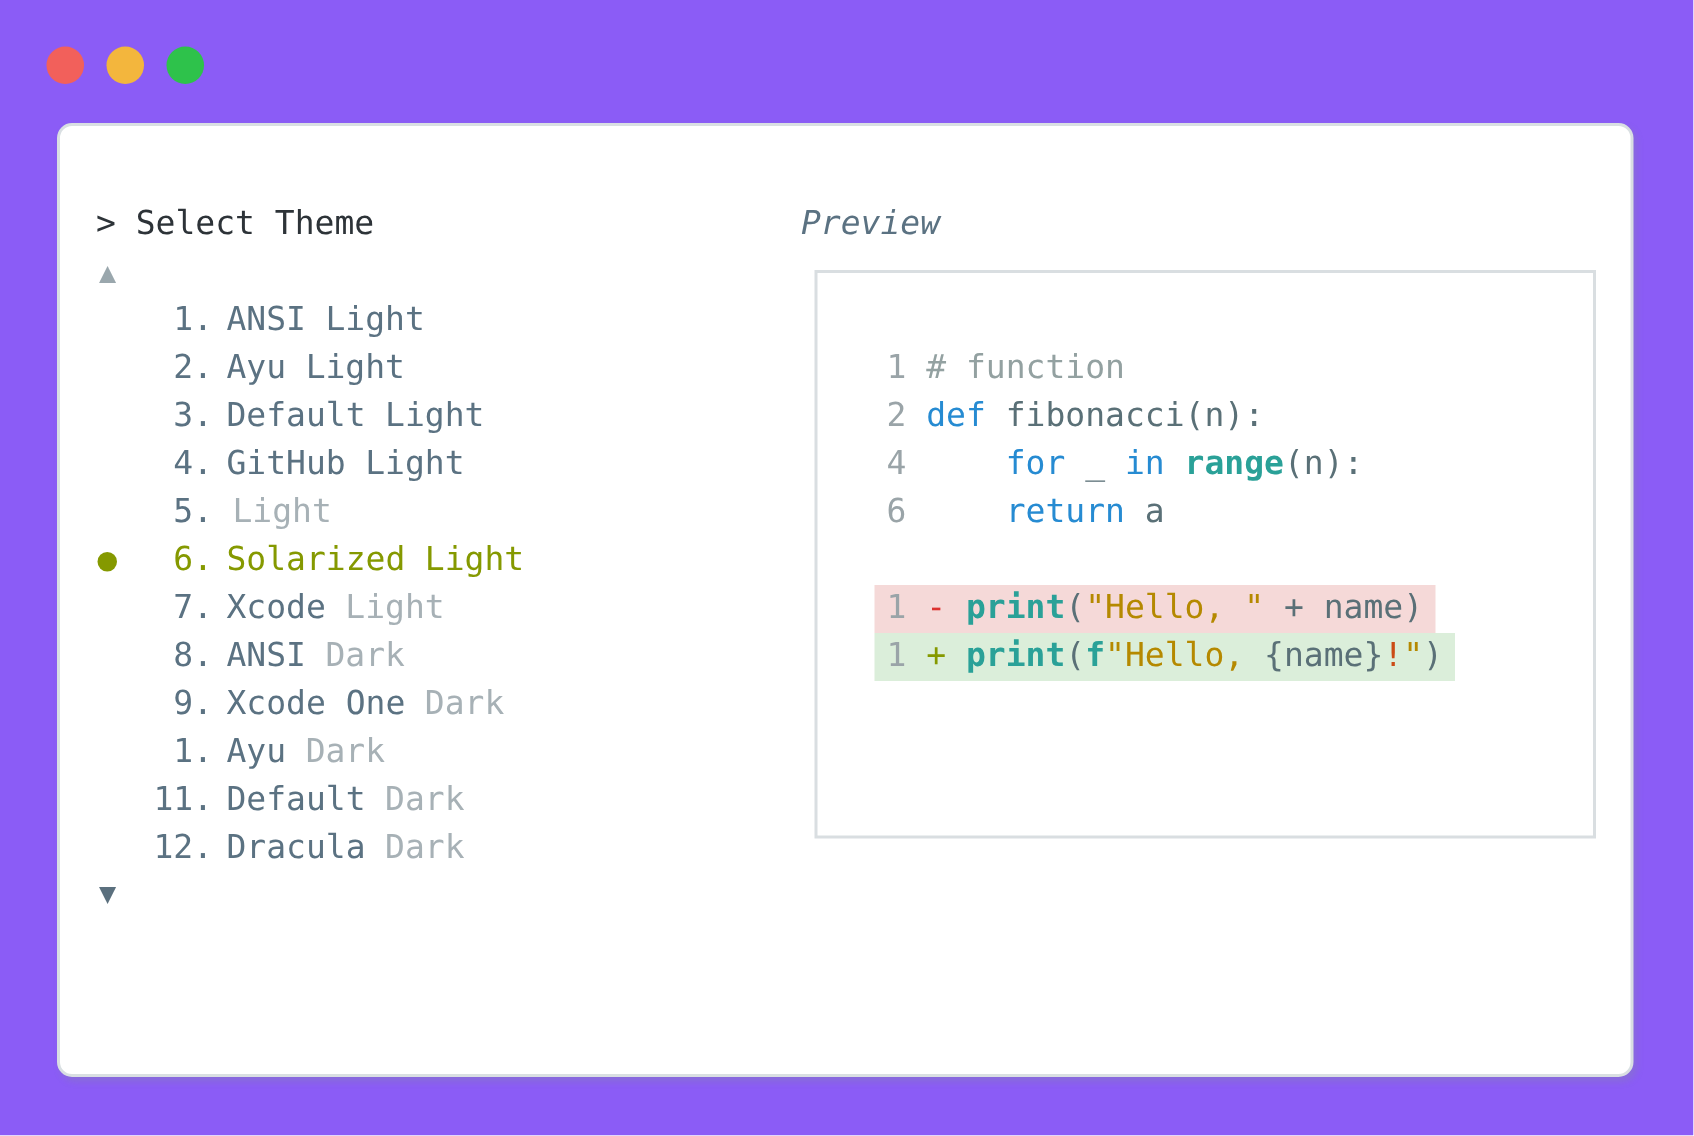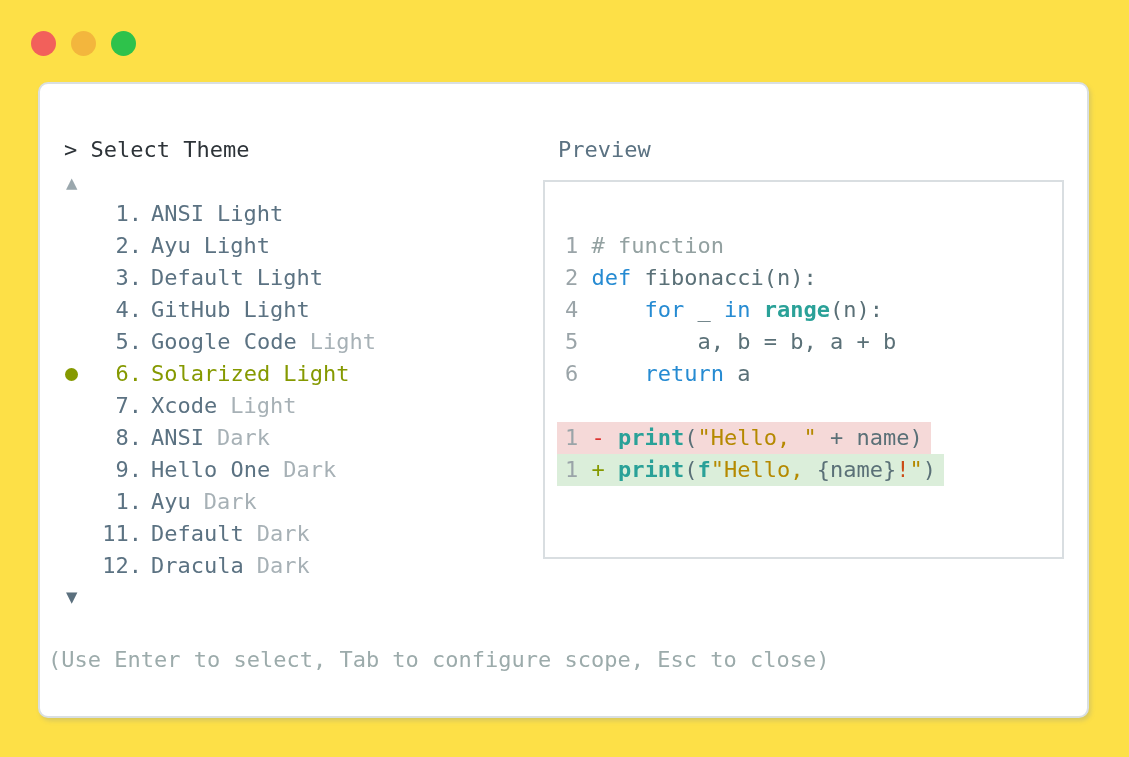--- a/index.html
+++ b/index.html
@@ -1,34 +1,34 @@
 <!DOCTYPE html>
 <html style="--accent: #859900; --kw: #268bd2; --fn: #2aa198; --str: #b58900; --minus: #dc322f; --excl: #cb4b16; --bg-removed: #f5d9d8; --bg-added: #dbeeda; --tl-red: #f2605b; --tl-yellow: #f3b63d; --tl-green: #2ec24b;"><head>
 <meta charset="utf-8">
 <style>
   html,body{margin:0;padding:0;background:#ffffff;}
-  .stage{position:relative;width:1129px;height:757px;background:#fde047;overflow:hidden;
+  .stage{position:relative;width:1129px;height:757px;background:#8b5cf6;overflow:hidden;
          font-family:"DejaVu Sans Mono", "Liberation Mono", monospace;}
 
   
   .traffic{position:absolute;top:31px;left:31px;display:flex;gap:15px;}
   .tl{width:25px;height:25px;border-radius:50%;}
   .tl.red{background:var(--tl-red,#f2605b);}
   .tl.yellow{background:var(--tl-yellow,#f3b63d);}
   .tl.green{background:var(--tl-green,#2ec24b);}
 
   
   .panel{position:absolute;left:38px;top:82px;width:1051px;height:636px;box-sizing:border-box;
          border:2px solid #d9dfe2;border-radius:10px;background:#ffffff;
          box-shadow:2px 3px 4px rgba(130,142,152,0.28);}
 
   .mono{font-size:22px;line-height:32px;white-space:pre;}
 
   .header-prompt{position:absolute;left:24px;top:50px;height:32px;color:#2d3338;}
-  .preview-label{position:absolute;left:518px;top:50px;height:32px;color:#5b7282;}
+  .preview-label{position:absolute;left:494px;top:50px;height:32px;color:#5b7282;font-style:italic;}
 
   .scroll-arrow{position:absolute;left:26px;font-size:19px;line-height:32px;}
   .arrow-up{top:82px;color:#9aa7ad;}
   .arrow-down{top:496px;color:#5b707e;}
 
   
   .theme-list{position:absolute;left:0;top:114px;width:500px;}
   .theme-row{display:flex;align-items:center;height:32px;padding-left:24px;
              font-size:22px;line-height:32px;cursor:default;}
   .theme-row .marker{width:38px;display:flex;align-items:center;}
@@ -37,21 +37,21 @@
   .theme-row .tvariant{margin-left:13px;color:#5b7282;white-space:pre;}
   .theme-row.dim .tvariant{color:#a7b1b6;}
   .theme-row.selected .num,
   .theme-row.selected .tname,
   .theme-row.selected .tvariant{color:var(--accent,#859900);}
   .theme-row.selected .marker::before{content:"";display:block;width:13px;height:13px;
      border-radius:50%;background:var(--accent,#859900);margin-left:1px;}
 
   
   .preview-box{position:absolute;left:503px;top:96px;width:521px;height:379px;box-sizing:border-box;
-               border:2px solid #d9dee1;background:#ffffff;}
+               border:2px solid #d9dee1;background:#ffffff;padding-left:26px;}
   .preview-code{padding:48px 0 0 20px;}
   .code-line{height:32px;font-size:22px;line-height:32px;white-space:pre;}
   .code-line.removed{background:var(--bg-removed,#f5d9d8);width:fit-content;padding:0 8px;margin-left:-8px;}
   .code-line.added{background:var(--bg-added,#dbeeda);width:fit-content;padding:0 8px;margin-left:-8px;}
 
   .tok-ln{color:#9aa4a8;}
   .tok-comment{color:#93a1a1;}
   .tok-plain{color:#5a7077;margin-top:18px;}
   .tok-kw{color:var(--kw,#268bd2);}
   .tok-fn{color:var(--fn,#2aa198);font-weight:bold;}
@@ -103,21 +103,20 @@
       </div>
       <div class="theme-row normal">
         <span class="marker"></span>
         <span class="num">4.</span>
         <span class="tname">GitHub</span>
         <span class="tvariant">Light</span>
       </div>
       <div class="theme-row dim">
         <span class="marker"></span>
         <span class="num">5.</span>
-        <span class="tname">Google Code</span>
         <span class="tvariant">Light</span>
       </div>
       <div class="theme-row selected">
         <span class="marker"></span>
         <span class="num">6.</span>
         <span class="tname">Solarized</span>
         <span class="tvariant">Light</span>
       </div>
       <div class="theme-row dim">
         <span class="marker"></span>
@@ -127,21 +126,21 @@
       </div>
       <div class="theme-row dim">
         <span class="marker"></span>
         <span class="num">8.</span>
         <span class="tname">ANSI</span>
         <span class="tvariant">Dark</span>
       </div>
       <div class="theme-row dim">
         <span class="marker"></span>
         <span class="num">9.</span>
-        <span class="tname">Hello One</span>
+        <span class="tname">Xcode One</span>
         <span class="tvariant">Dark</span>
       </div>
       <div class="theme-row dim">
         <span class="marker"></span>
         <span class="num">1.</span>
         <span class="tname">Ayu</span>
         <span class="tvariant">Dark</span>
       </div>
       <div class="theme-row dim">
         <span class="marker"></span>
@@ -157,24 +156,22 @@
       </div>
     </div>
 
     <div class="scroll-arrow arrow-down">▼</div>
 
     <div class="preview-box">
       <div class="preview-code">
           <div class="code-line"><span class="tok-ln">1 </span><span class="tok-comment"># function</span></div>
           <div class="code-line"><span class="tok-ln">2 </span><span class="tok-kw">def</span><span class="tok-plain"> fibonacci(n):</span></div>
           <div class="code-line"><span class="tok-ln">4 </span><span class="tok-plain">    </span><span class="tok-kw">for</span><span class="tok-plain"> _ </span><span class="tok-kw">in</span><span class="tok-plain"> </span><span class="tok-fn">range</span><span class="tok-plain">(n):</span></div>
-          <div class="code-line"><span class="tok-ln">5 </span><span class="tok-plain">        a, b = b, a + b</span></div>
           <div class="code-line"><span class="tok-ln">6 </span><span class="tok-plain">    </span><span class="tok-kw">return</span><span class="tok-plain"> a</span></div>
           <div class="code-line"></div>
           <div class="code-line removed"><span class="tok-ln">1 </span><span class="tok-minus">- </span><span class="tok-fn">print</span><span class="tok-plain">(</span><span class="tok-str">"Hello, "</span><span class="tok-plain"> + name)</span></div>
           <div class="code-line added"><span class="tok-ln">1 </span><span class="tok-plus">+ </span><span class="tok-fn">print</span><span class="tok-plain">(</span><span class="tok-fn">f</span><span class="tok-str">"Hello, </span><span class="tok-plain">{name}</span><span class="tok-excl">!</span><span class="tok-str">"</span><span class="tok-plain">)</span></div>
         </div>
     </div>
 
-    <div class="mono footer-hint">(Use Enter to select, Tab to configure scope, Esc to close)</div>
 
   </div>
 </div>
 
 </body></html>

